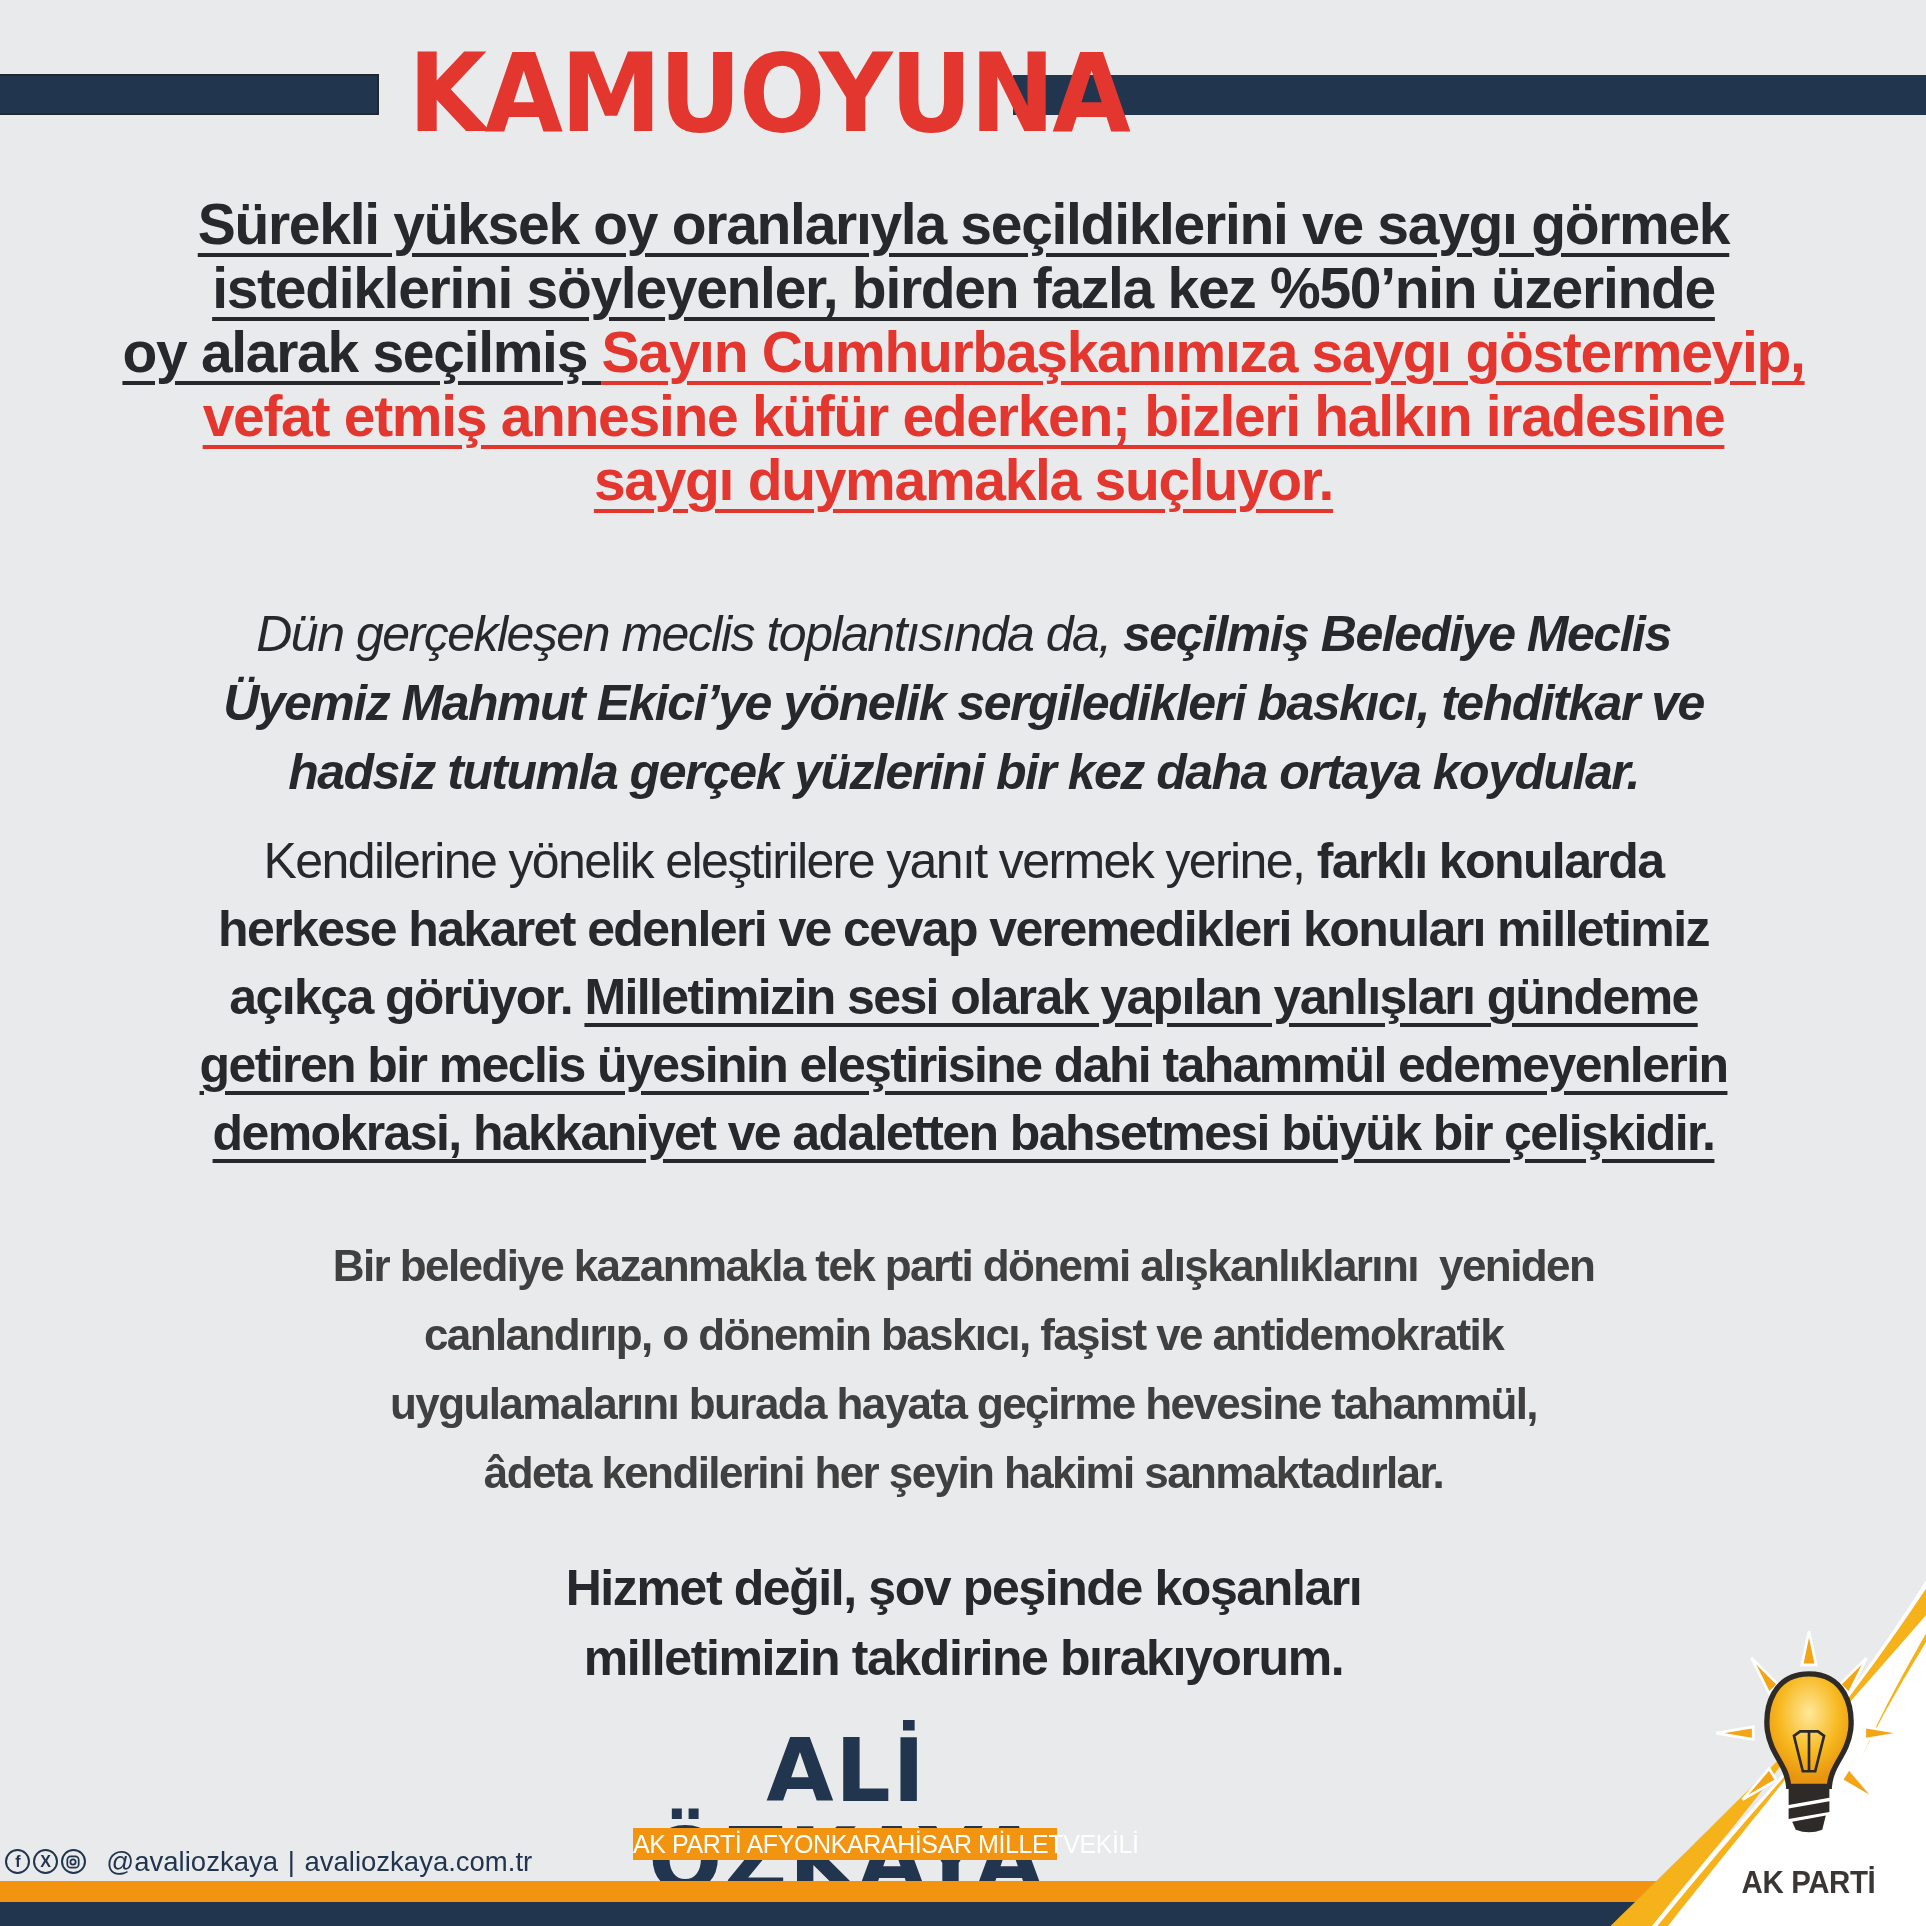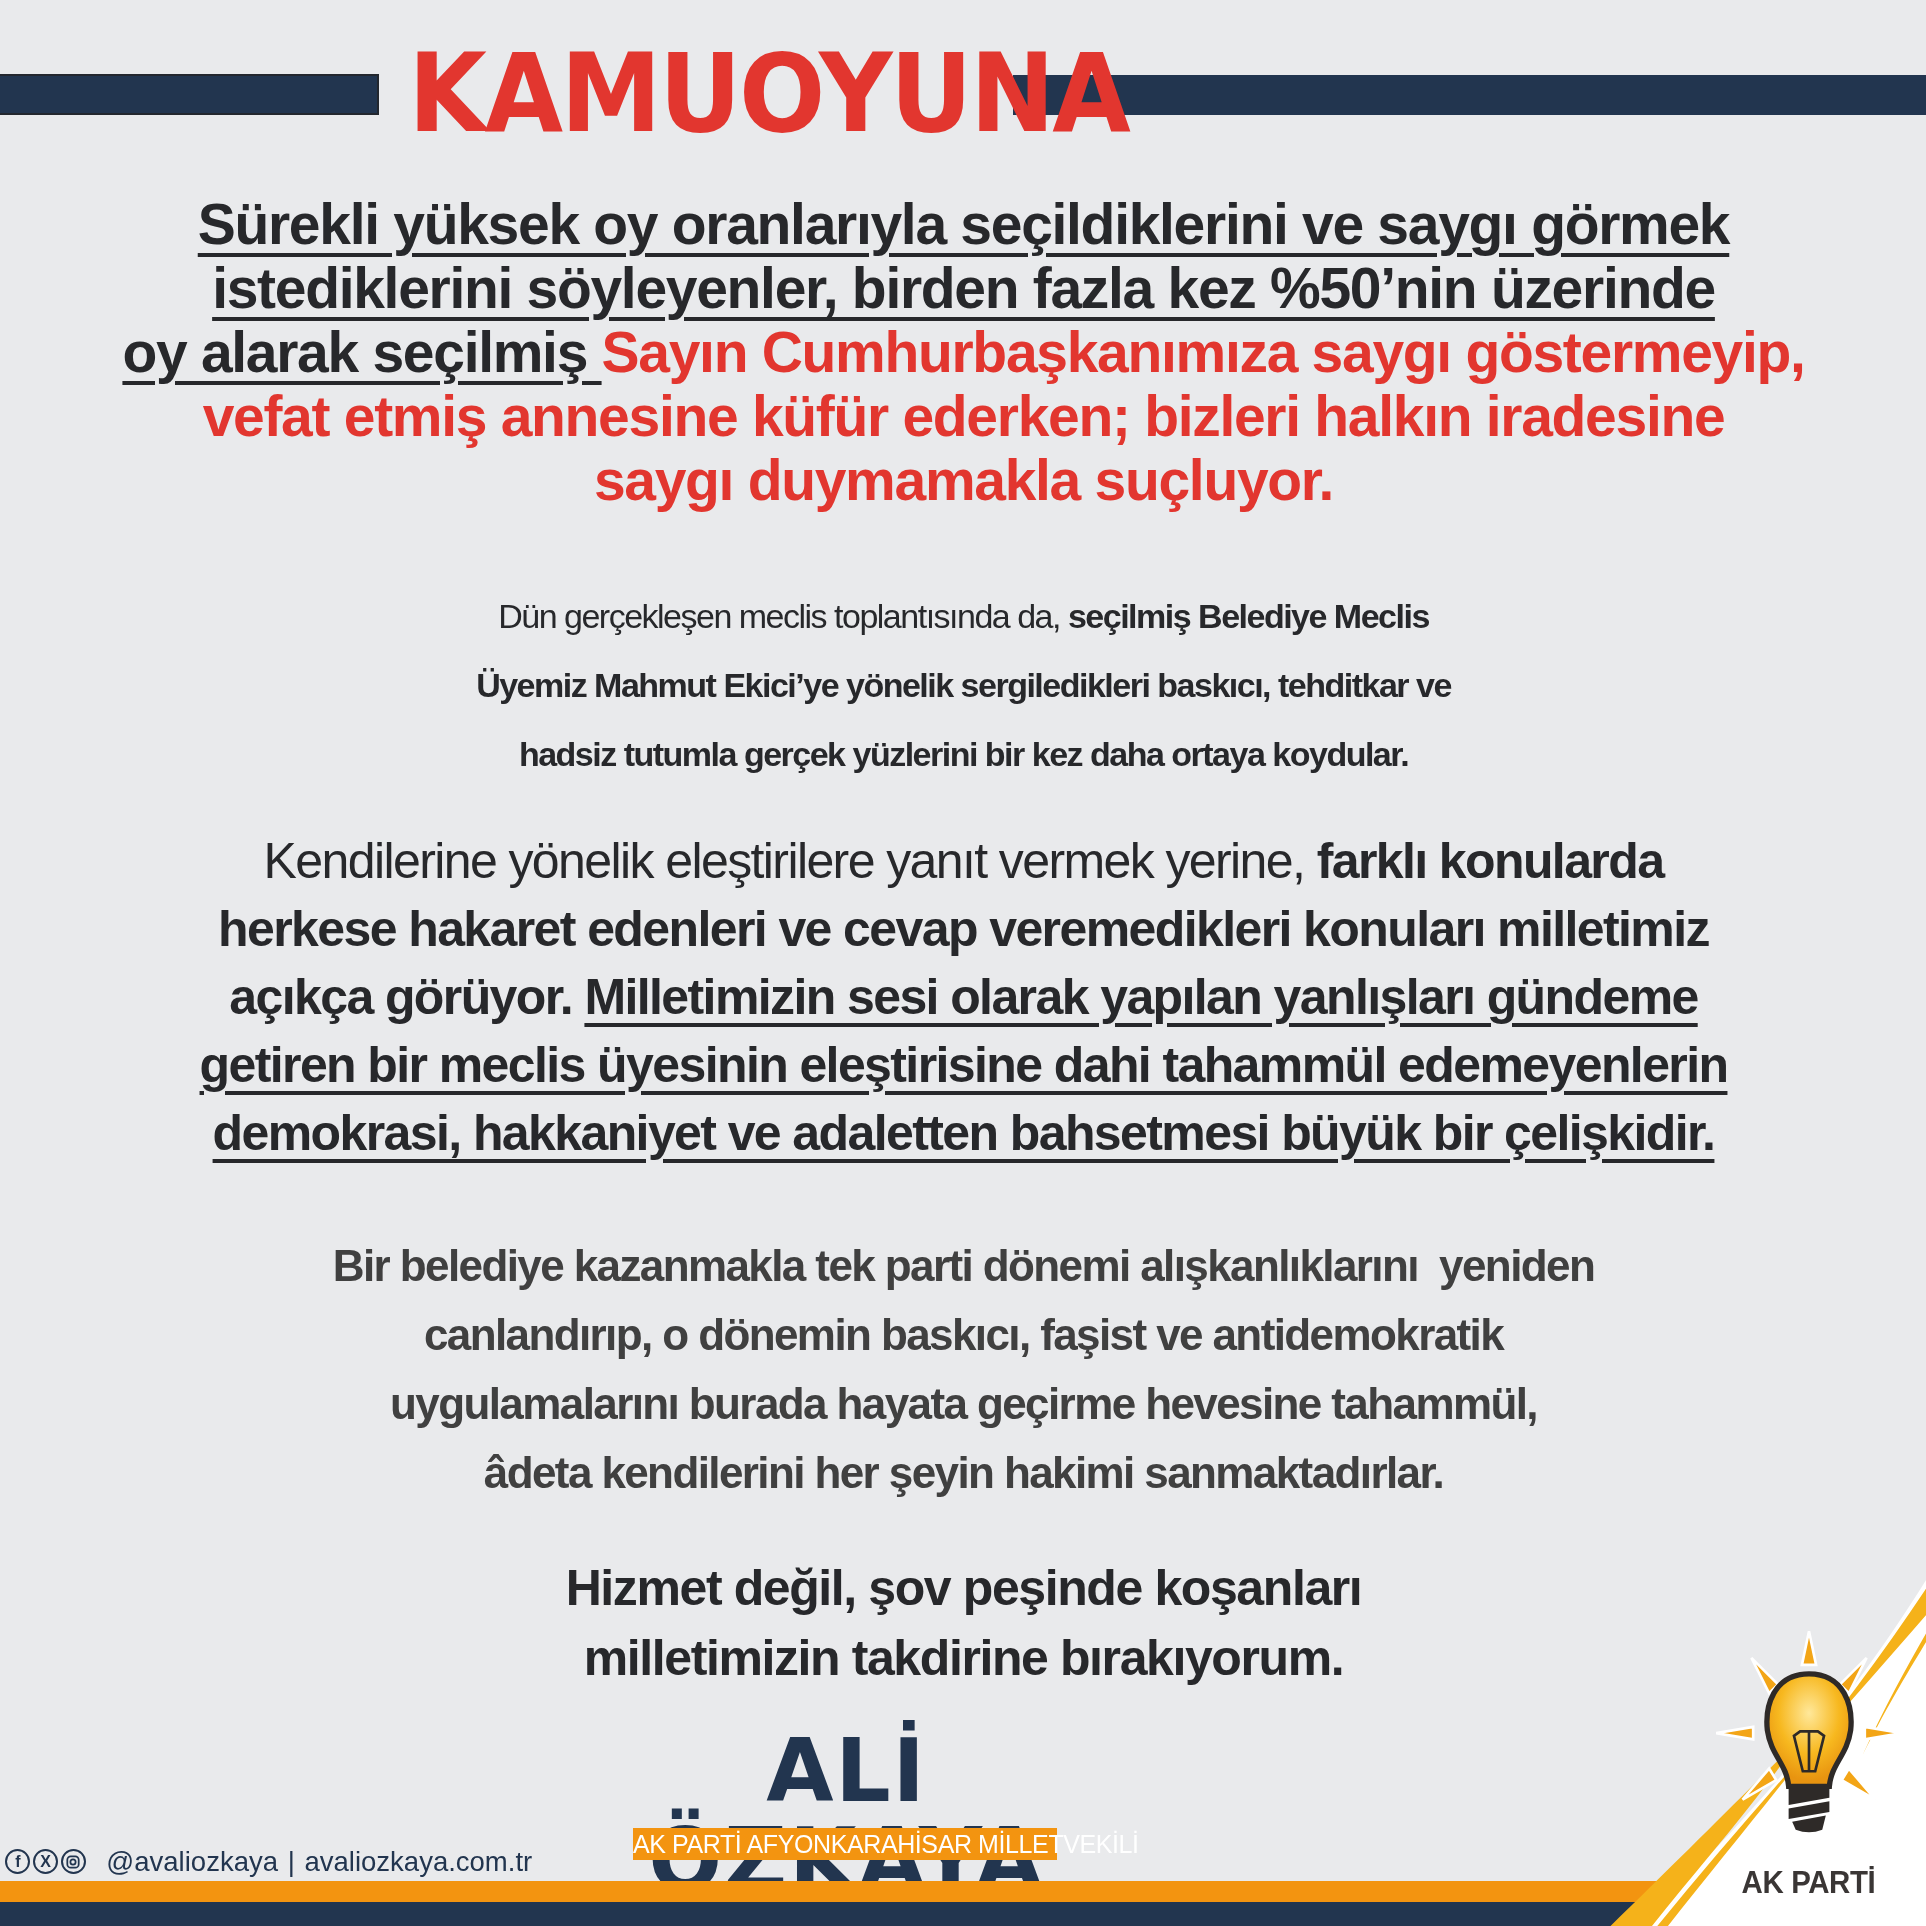--- a/index.html
+++ b/index.html
@@ -14,26 +14,26 @@
   .title {
     position: absolute; left: 390px; top: 41px; width: 612px; height: 106px;
     text-align: center; color: #e2362f; font-weight: 900; font-size: 108px;
     line-height: 106px; letter-spacing: -2.7px;
     transform: scaleX(0.94); transform-origin: center;
     font-family: "DejaVu Sans", sans-serif;
   }
   .para { position: absolute; left: 0; width: 1927px; text-align: center; font-weight: 700; color: #27282b; }
   .line { display: block; white-space: nowrap; height: 69px; line-height: 69px; }
   .ul-dark { text-decoration: underline; text-decoration-color: #27282b; text-decoration-thickness: 3.5px; text-underline-offset: 8.9px; }
-  .ul-red { text-decoration-color: #e2362f; text-decoration-thickness: 3.5px; text-underline-offset: 8.9px; }
+  .ul-red { text-decoration: underline; text-decoration-color: #e2362f; text-decoration-thickness: 3.5px; text-underline-offset: 8.9px; }
   .red { color: #e2362f; }
   .normal { font-weight: 400; }
   .p1 { top: 192px; font-size: 57px; letter-spacing: -1.3px; }
   .p1 .line { height: 64px; line-height: 64px; }
-  .p2 { top: 582px; font-size: 34px; letter-spacing: -1.5px; }
+  .p2 { top: 600px; font-size: 50px; letter-spacing: -1.5px; font-style: italic; }
   .p2 .line { height: 69px; line-height: 69px; }
   .p3 { top: 827px; font-size: 50px; letter-spacing: -1.6px; }
   .p3 .line { height: 68px; line-height: 68px; }
   .p4 { top: 1231px; font-size: 44px; letter-spacing: -1.6px; color: #404040; }
   .p4 .line { height: 69px; line-height: 69px; }
   .p5 { top: 1553px; font-size: 50px; letter-spacing: -1.4px; }
   .p5 .line { height: 70px; line-height: 70px; }
 
   .name {
     position: absolute; left: 625px; top: 1727px; width: 443px; height: 89px;

